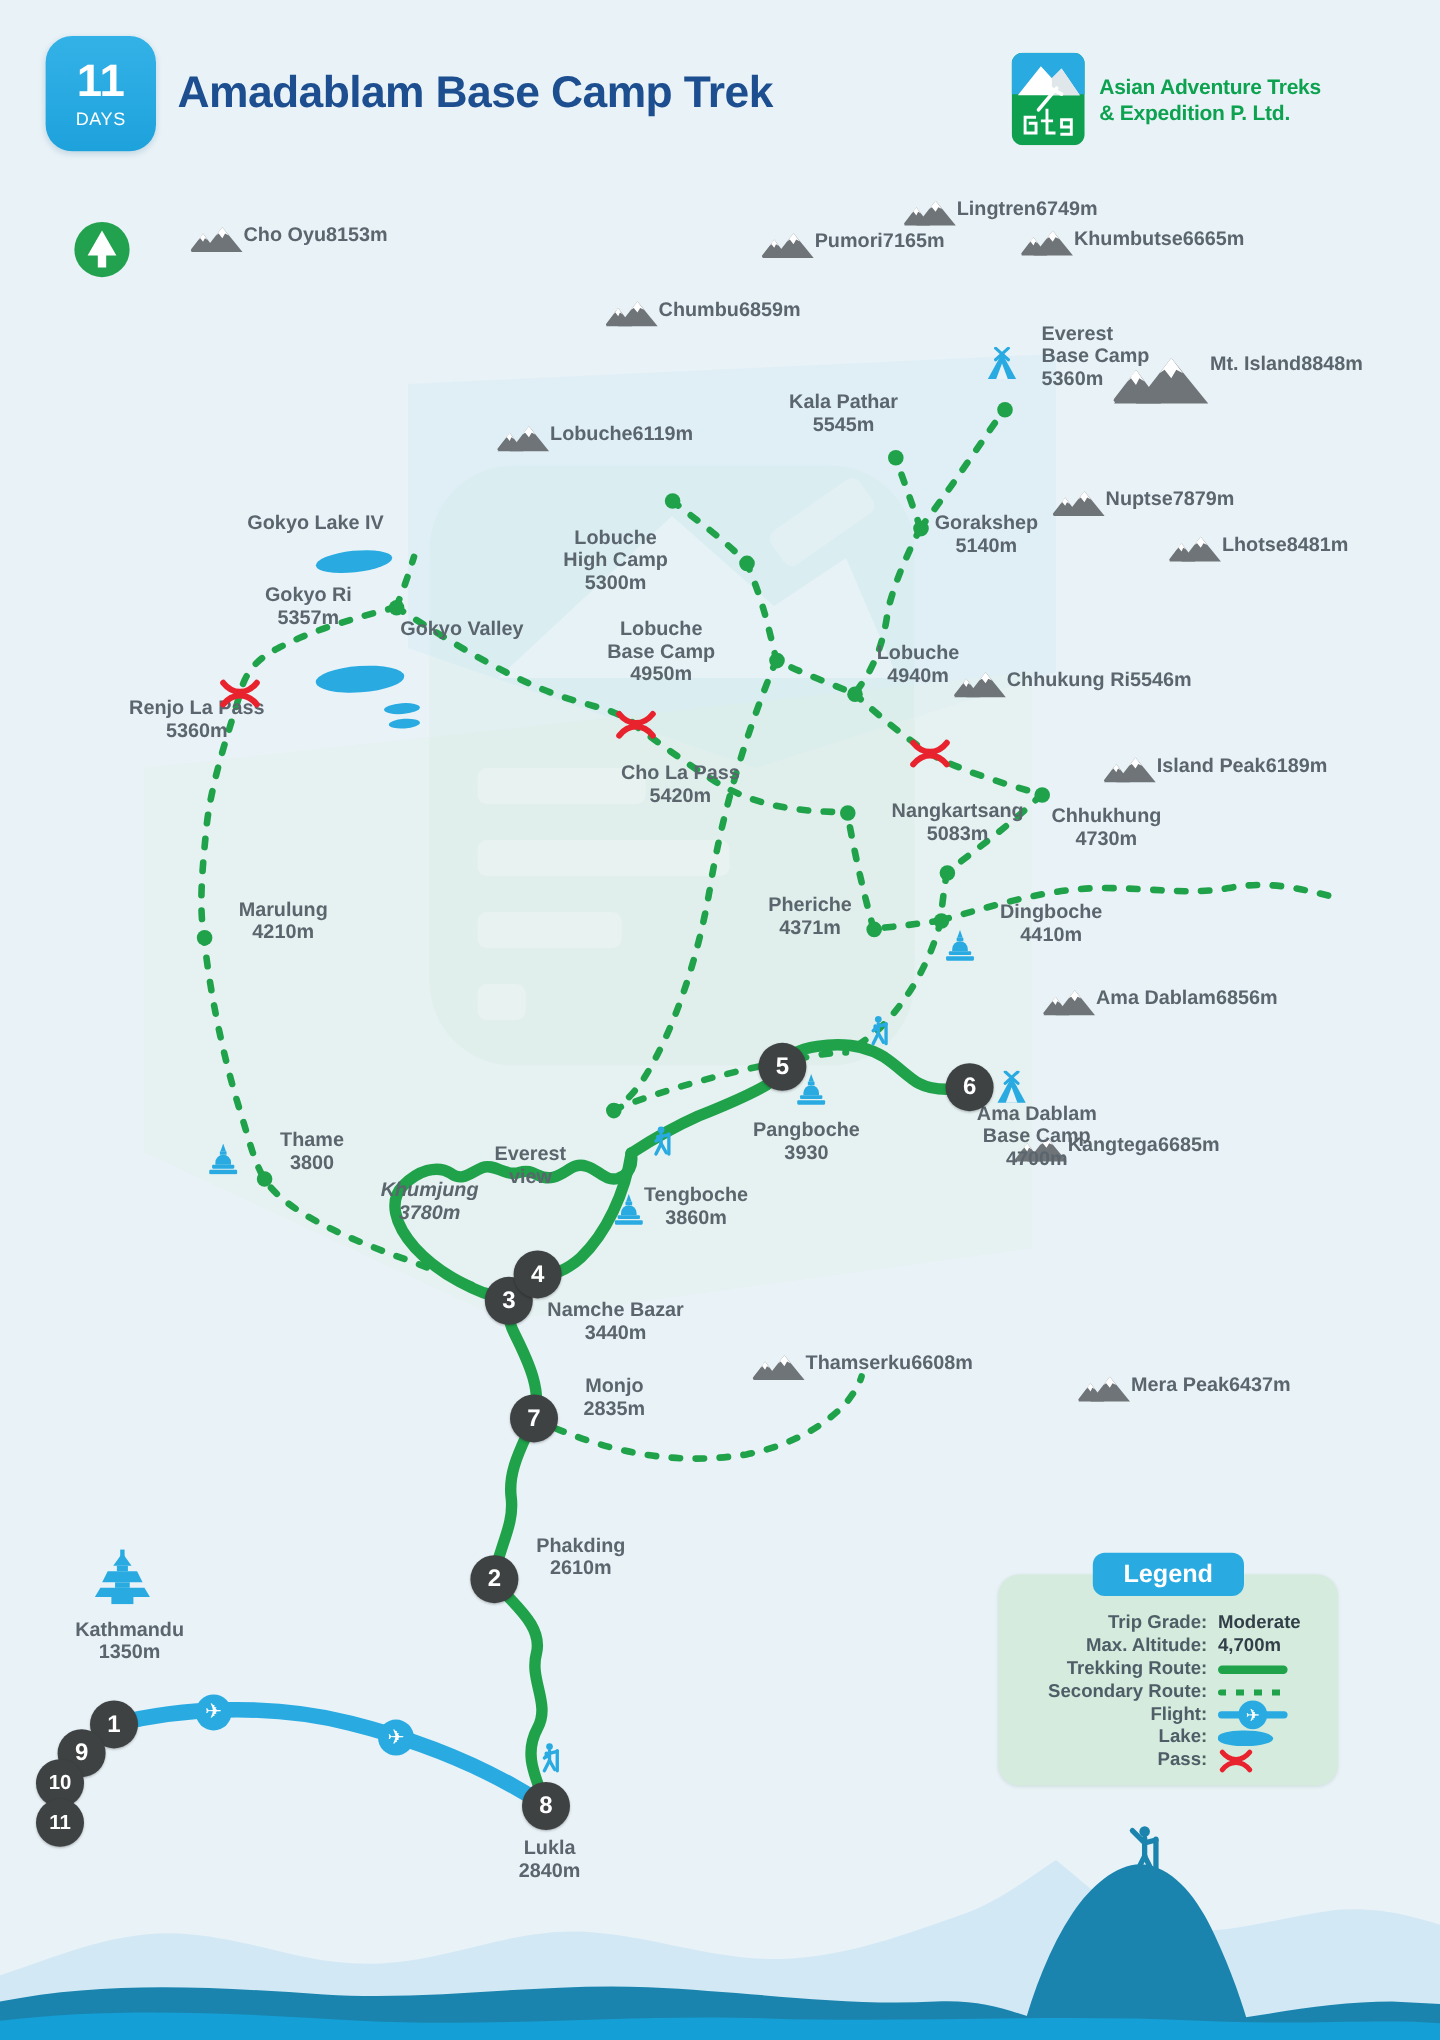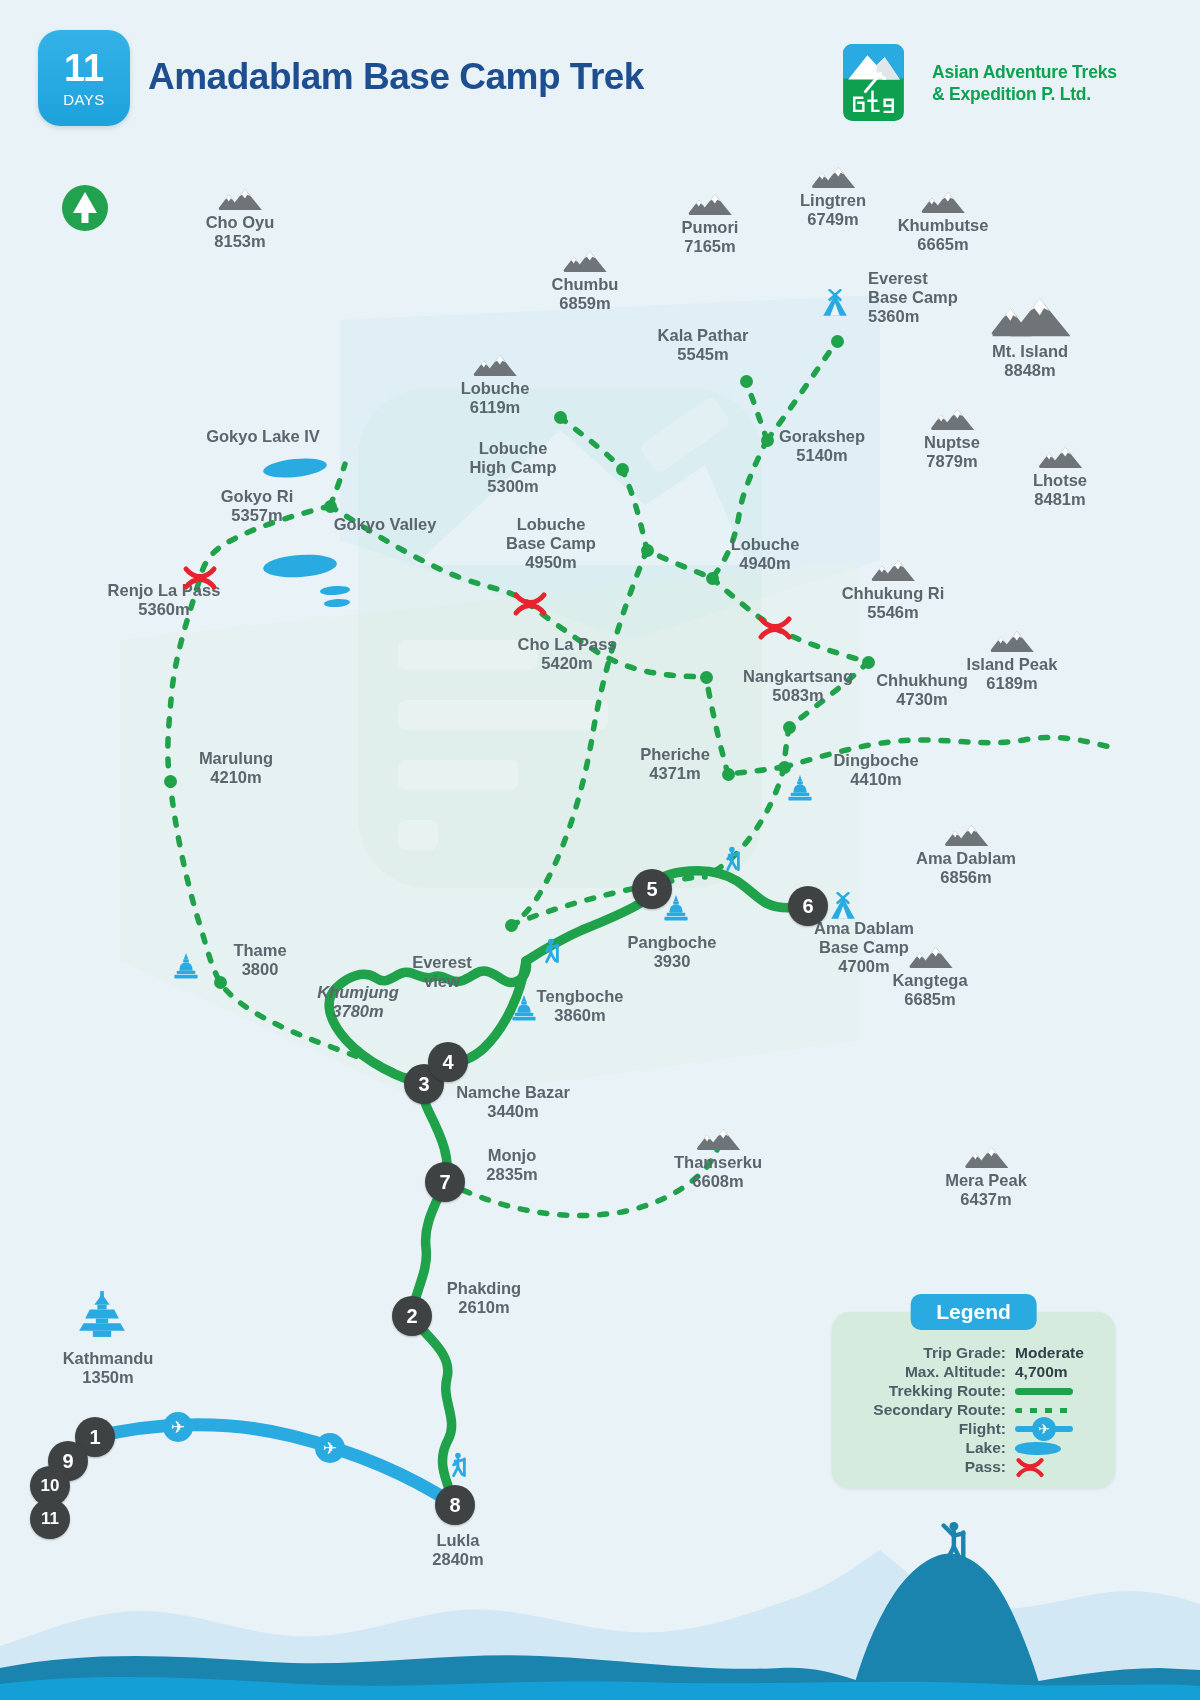--- a/index.html
+++ b/index.html
@@ -7,30 +7,30 @@
          background:#e9f2f7;font-family:"Liberation Sans","DejaVu Sans",sans-serif;}
   svg{display:block}
   
   #days-badge{position:absolute;left:38px;top:30px;width:92px;height:96px;border-radius:22px;
     background:linear-gradient(180deg,#33b2e7,#1ea2dc);color:#fff;display:flex;flex-direction:column;
     align-items:center;justify-content:center;box-shadow:0 2px 5px rgba(20,90,130,.18)}
   #days-badge .dv{font-size:38px;font-weight:700;line-height:38px}
   #days-badge .dl{font-size:15px;font-weight:400;letter-spacing:.5px;margin-top:4px}
   #page-title{position:absolute;left:148px;top:56px;margin:0;font-size:37px;font-weight:700;
     color:#1c4e90;letter-spacing:-.5px;white-space:nowrap}
-  #logo{position:absolute;left:843px;top:44px;display:flex;align-items:center;gap:28px}
+  #logo{position:absolute;left:843px;top:44px;display:flex;align-items:center;gap:12px}
   #logo .lt{font-size:17.5px;font-weight:700;color:#0ca24f;line-height:22px;letter-spacing:-.2px;white-space:nowrap}
   
   #map{position:absolute;inset:0}
   #routes{position:absolute;left:0;top:0}
   .dash{fill:none;stroke:#1fa24a;stroke-width:5.5;stroke-linecap:round;stroke-dasharray:7 13}
   .trek{fill:none;stroke:#1fa24a;stroke-width:9.5;stroke-linecap:round;stroke-linejoin:round}
   .fly{fill:none;stroke:#29abe2;stroke-width:13;stroke-linecap:round}
   
-  .peak{position:absolute;transform:translateX(-50%);display:flex;flex-direction:column;align-items:center;pointer-events:none}
+  .peak{position:absolute;transform:translateX(-50%);display:flex;flex-direction:row;pointer-events:none}
   .peak .l,.place .l{font-size:16.5px;font-weight:600;color:#5b656d;line-height:19px;white-space:nowrap}
   .place{position:absolute;text-align:center;pointer-events:none}
   .place.center{transform:translateX(-50%)}
   .stop{position:absolute;width:40px;height:40px;margin:-20px 0 0 -20px;border-radius:50%;background:#3e4243;
     color:#fff;display:flex;align-items:center;justify-content:center;font-weight:700;font-size:20px;
     box-shadow:0 1px 2px rgba(0,0,0,.25)}
   .stop.small{font-size:17px}
   .node{position:absolute;width:13px;height:13px;margin:-6.5px 0 0 -6.5px;border-radius:50%;background:#1fa24a}
   .lake{position:absolute;background:#29abe2;border-radius:50%}
   .posicon{position:absolute;pointer-events:none}
@@ -256,21 +256,21 @@
           <div class="l">Mt. Island</div>
           <div class="l">8848m</div>
         </div>
         <div class="peak" style="left: 952px; top: 407px;">
           <svg width="46" height="26">
             <use href="#sym-peak"></use>
           </svg>
           <div class="l">Nuptse</div>
           <div class="l">7879m</div>
         </div>
-        <div class="peak" style="left: 1048px; top: 445px; margin-left: 12px;">
+        <div class="peak" style="left: 1048px; top: 445px;">
           <svg width="46" height="26">
             <use href="#sym-peak"></use>
           </svg>
           <div class="l">Lhotse</div>
           <div class="l">8481m</div>
         </div>
         <div class="peak" style="left: 495px; top: 353px;">
           <svg width="46" height="26">
             <use href="#sym-peak"></use>
           </svg>

